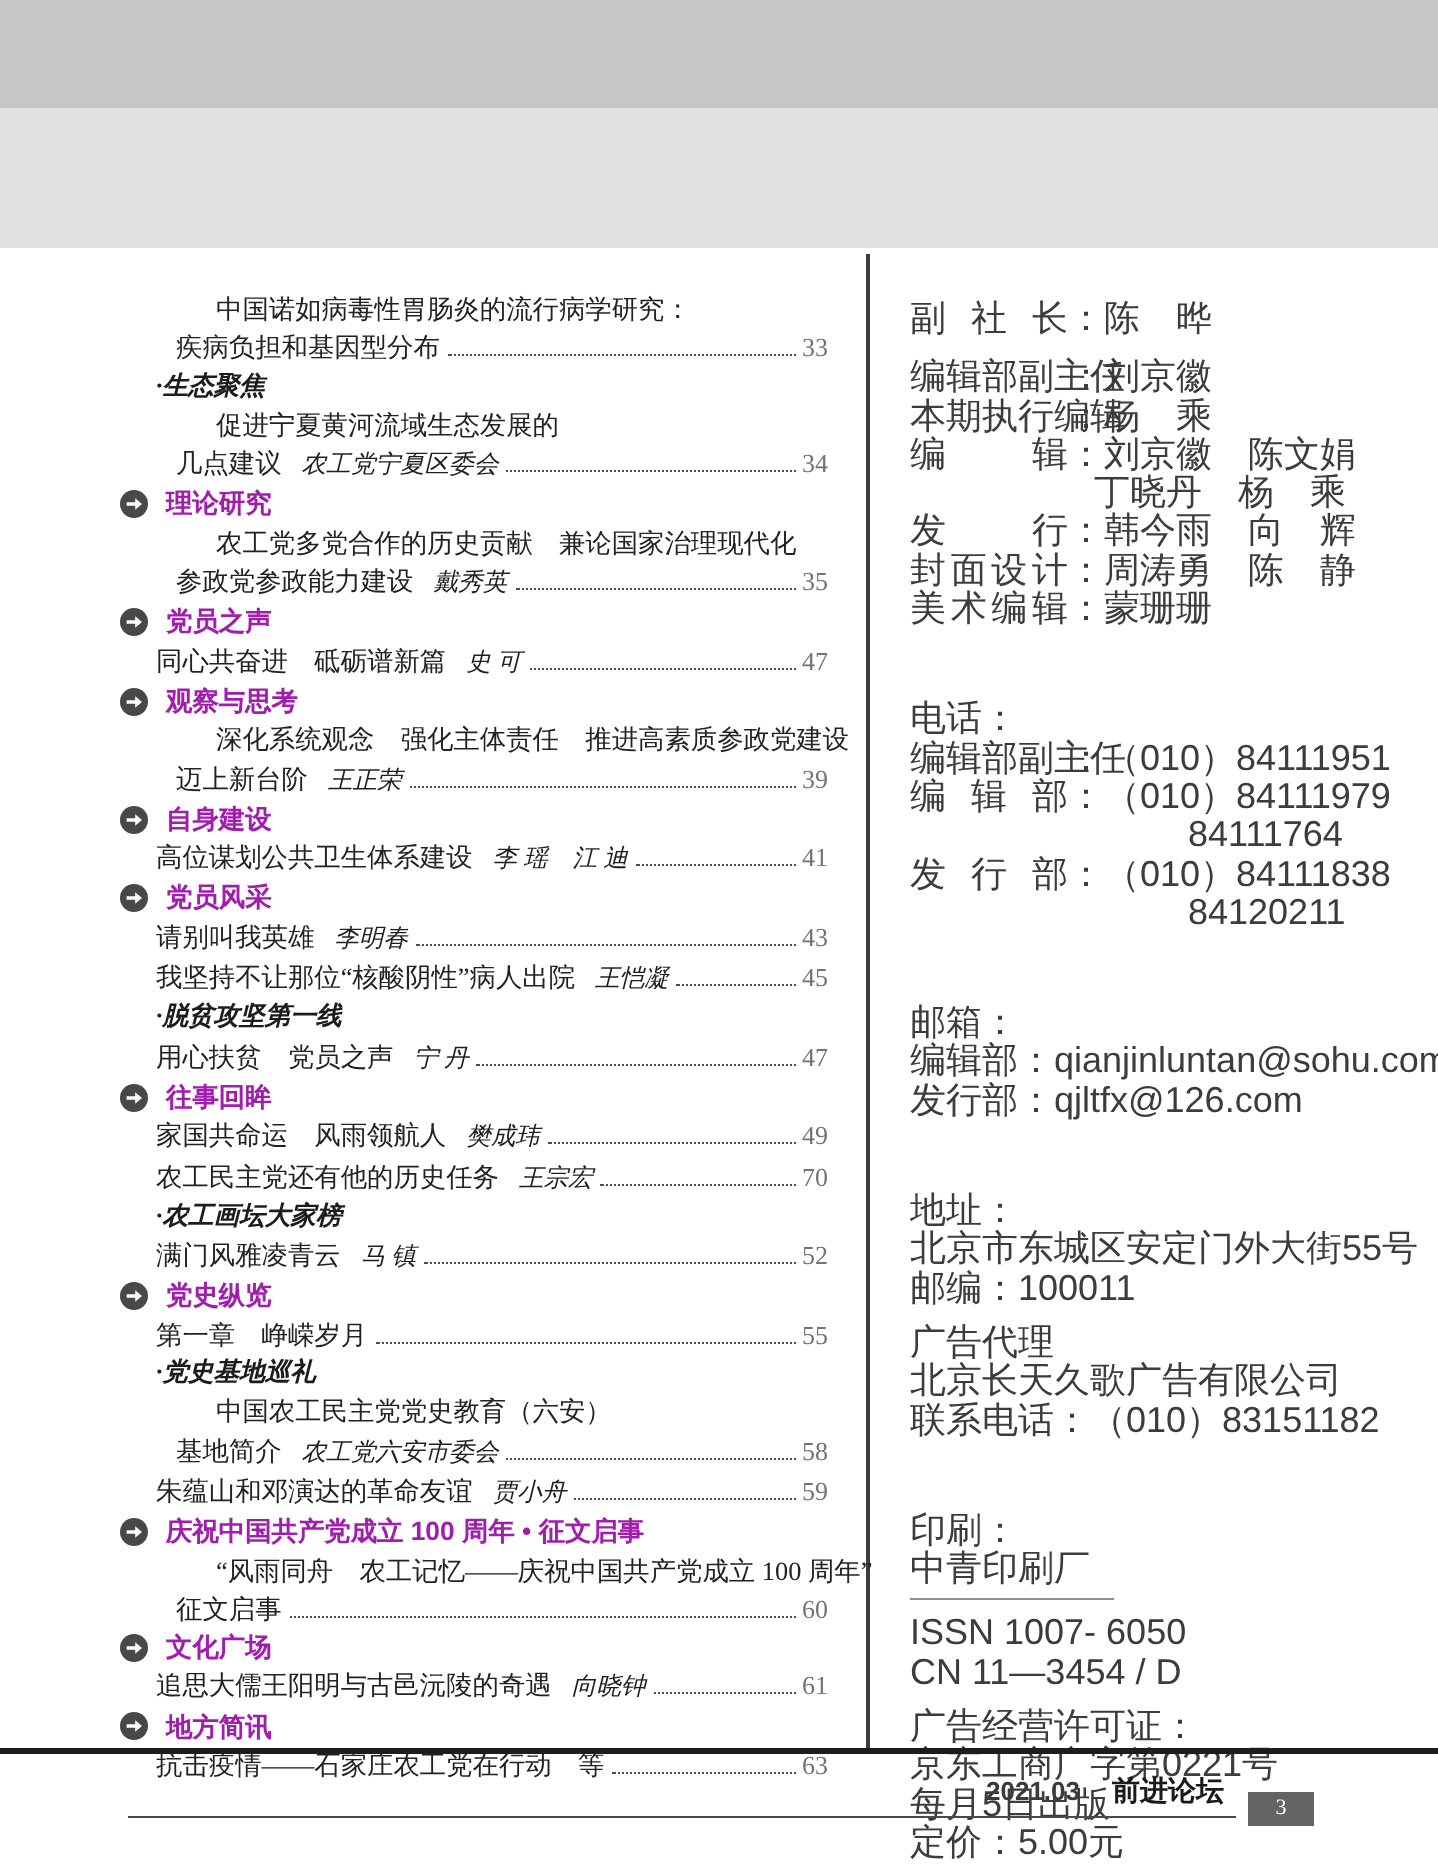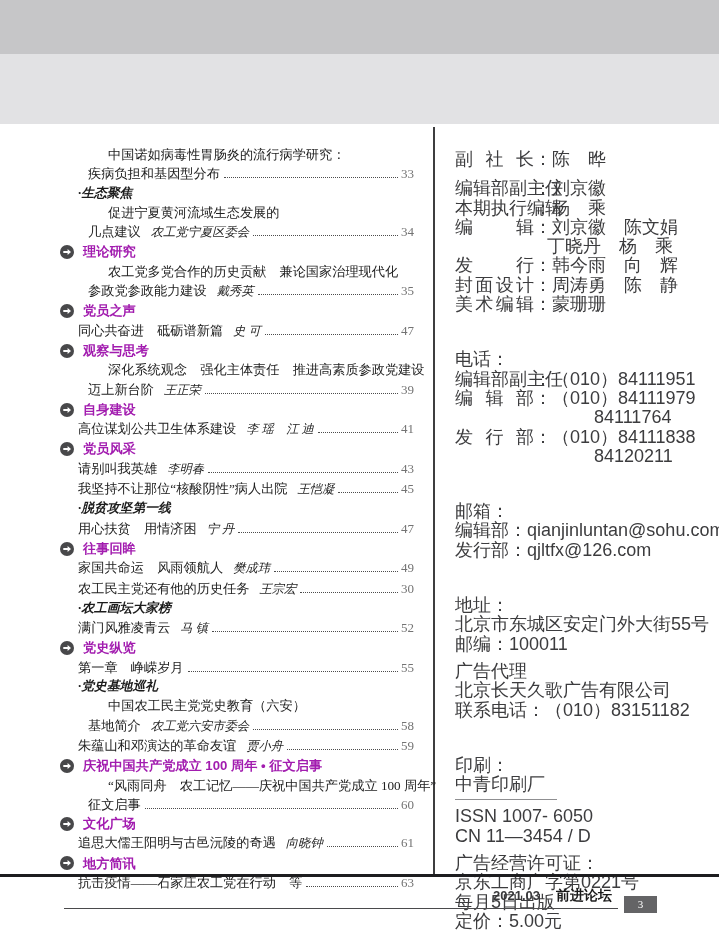--- a/index.html
+++ b/index.html
@@ -158,21 +158,21 @@
       <span class="e-page">43</span>
     </div>
     <div class="toc-entry">
       <span class="e-title">我坚持不让那位“核酸阴性”病人出院</span>
       <span class="e-author">王恺凝</span>
       <span class="dots"></span>
       <span class="e-page">45</span>
     </div>
     <div class="toc-sub">·脱贫攻坚第一线</div>
     <div class="toc-entry">
-      <span class="e-title">用心扶贫　用情济困</span>
+      <span class="e-title">用心扶贫　党员之声</span>
       <span class="e-author">宁 丹</span>
       <span class="dots"></span>
       <span class="e-page">47</span>
     </div>
     <div class="toc-section">
       <span class="sec-icon">
         <svg width="14" height="14" viewBox="0 0 14 14" xmlns="http://www.w3.org/2000/svg">
           <circle cx="7" cy="7" r="7" fill="#48484a"></circle>
           <path d="M3.3 6.1h4.3V4.1L11 7 7.6 9.9V7.9H3.3z" fill="#ffffff"></path>
         </svg>
@@ -182,21 +182,21 @@
     <div class="toc-entry">
       <span class="e-title">家国共命运　风雨领航人</span>
       <span class="e-author">樊成玮</span>
       <span class="dots"></span>
       <span class="e-page">49</span>
     </div>
     <div class="toc-entry">
       <span class="e-title">农工民主党还有他的历史任务</span>
       <span class="e-author">王宗宏</span>
       <span class="dots"></span>
-      <span class="e-page">30</span>
+      <span class="e-page">70</span>
     </div>
     <div class="toc-sub">·农工画坛大家榜</div>
     <div class="toc-entry">
       <span class="e-title">满门风雅凌青云</span>
       <span class="e-author">马 镇</span>
       <span class="dots"></span>
       <span class="e-page">52</span>
     </div>
     <div class="toc-section">
       <span class="sec-icon">

